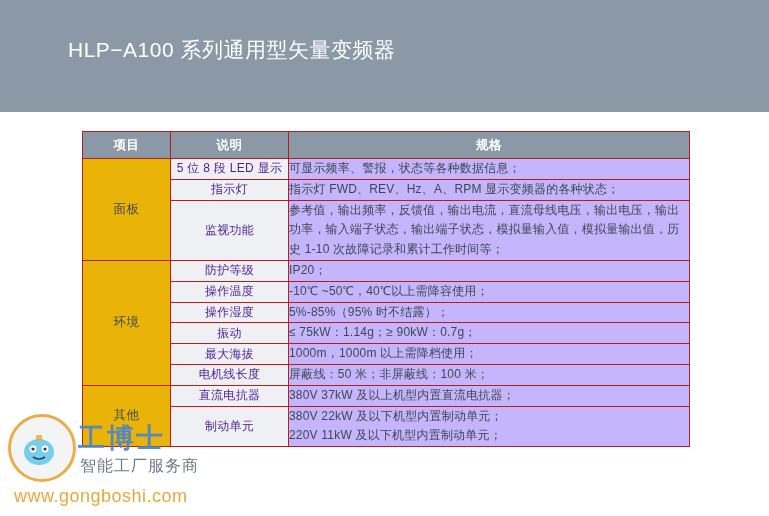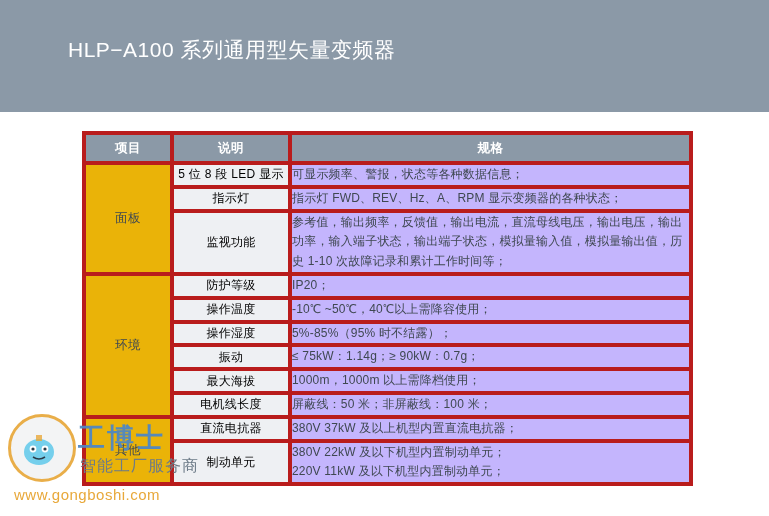--- a/index.html
+++ b/index.html
@@ -40,21 +40,21 @@
     left: 82px;
     top: 131px;
     width: 607px;
   }
   table.spec {
     border-collapse: collapse;
     width: 607px;
     table-layout: fixed;
   }
   table.spec td, table.spec th {
-    border: 4px solid #b91c1c;
+    border: 1px solid #b91c1c;
     padding: 0;
     vertical-align: middle;
   }
   .hdr td {
     background: #8b99a7;
     color: #ffffff;
     font-size: 12.5px;
     text-align: center;
     height: 26px;
     font-weight: bold;
@@ -62,21 +62,21 @@
   }
   .cat {
     background: #eab308;
     color: #3f4851;
     font-size: 12.5px;
     text-align: center;
     letter-spacing: 0.5px;
   }
   .sub {
     background: #eef0f3;
-    color: #000000;
+    color: #4c1d95;
     font-size: 12px;
     text-align: center;
     letter-spacing: 0.3px;
     padding: 6px 4px;
   }
   .val {
     background: #c4b5fd;
     color: #3f4851;
     font-size: 12px;
     text-align: left;
@@ -132,21 +132,21 @@
     left: 80px;
     top: 50px;
     font-size: 16px;
     color: #6d7b88;
     letter-spacing: 1px;
   }
   .wm-url {
     position: absolute;
     left: 14px;
     top: 80px;
-    font-size: 15px;
+    font-size: 18px;
     color: #e8a83a;
     letter-spacing: 0.5px;
   }
 </style>
 </head>
 <body>
 
 <div class="header-band">
   <div class="header-title">HLP−A100 系列通用型矢量变频器</div>
 </div>

